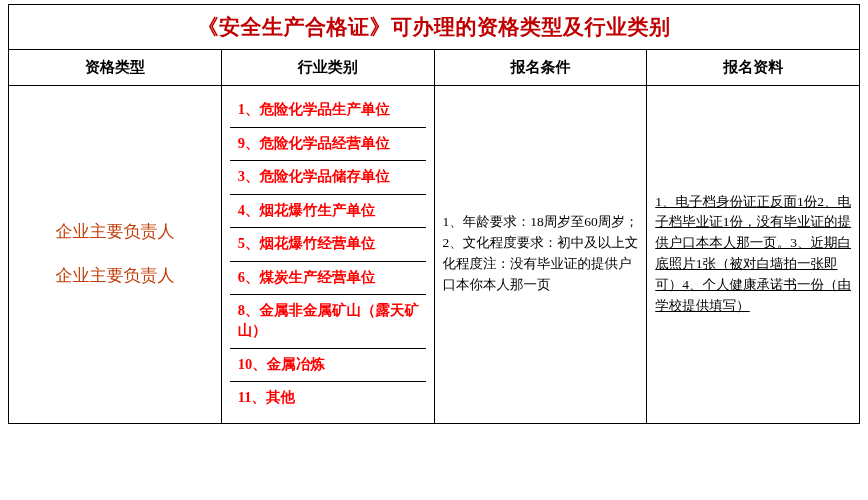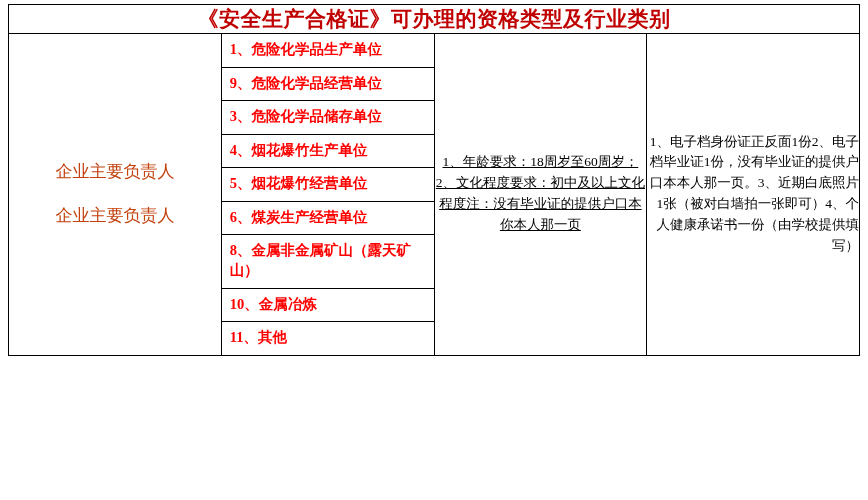--- a/index.html
+++ b/index.html
@@ -22,21 +22,21 @@
   }
   table.main {
     border-collapse: collapse;
     width: 852px;
     margin: 4px 8px 0 8px;
     table-layout: fixed;
   }
   table.main td, table.main th {
     border: 1px solid #000;
     vertical-align: middle;
-    padding: 0;
+    padding: 8px;
   }
   .title-cell {
     text-align: center;
     font-weight: bold;
     font-size: 21px;
     color: #c00000;
     padding: 5px 0 7px 0;
     font-family: "Liberation Serif", serif;
     letter-spacing: 0.5px;
   }
@@ -85,34 +85,40 @@
   .inner-wrap { padding: 0; margin-top: 40px; }
 
   .cond-cell, .docs-cell {
     font-size: 13.5px;
     line-height: 1.55;
     padding: 6px 7px;
     font-family: "Liberation Serif", serif;
     text-align: justify;
     color: #000;
   }
-  .cond-cell { text-align: center; text-decoration: underline; }
-  .docs-cell { text-align: right; }
+  .cond-cell { text-align: left; }
+  .docs-cell { text-align: left; text-decoration: underline; }
   .cond-inner, .docs-inner {
     display: block;
   }
 </style>
 </head>
 <body>
 
 <div class="page">
   <table class="main">
     <tbody>
       <tr>
         <td class="title-cell" colspan="4">《安全生产合格证》可办理的资格类型及行业类别</td>
+      </tr>
+      <tr>
+        <td class="hdr col-a">资格类型</td>
+        <td class="hdr col-b">行业类别</td>
+        <td class="hdr col-c">报名条件</td>
+        <td class="hdr col-d">报名资料</td>
       </tr>
       <tr>
         <td class="qual-cell col-a">
           <span class="line">企业主要负责人</span>
           <span class="line">企业主要负责人</span>
         </td>
         <td class="inner-wrap col-b">
           <table class="inner">
             <tbody>
               <tr>

